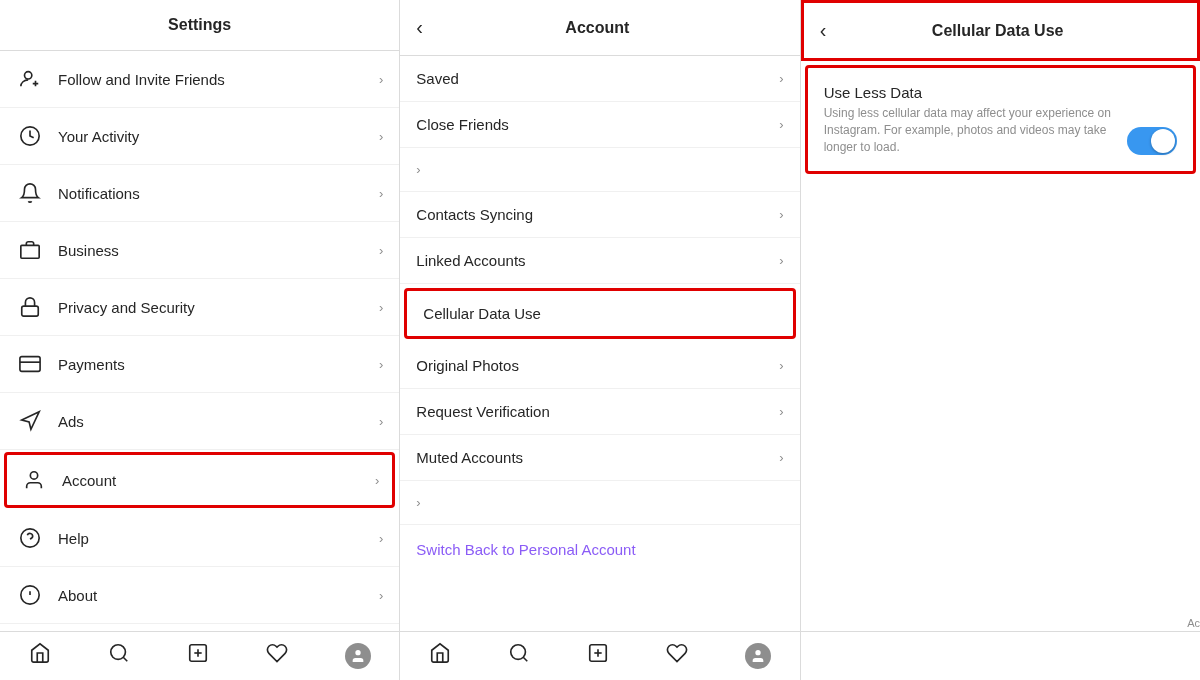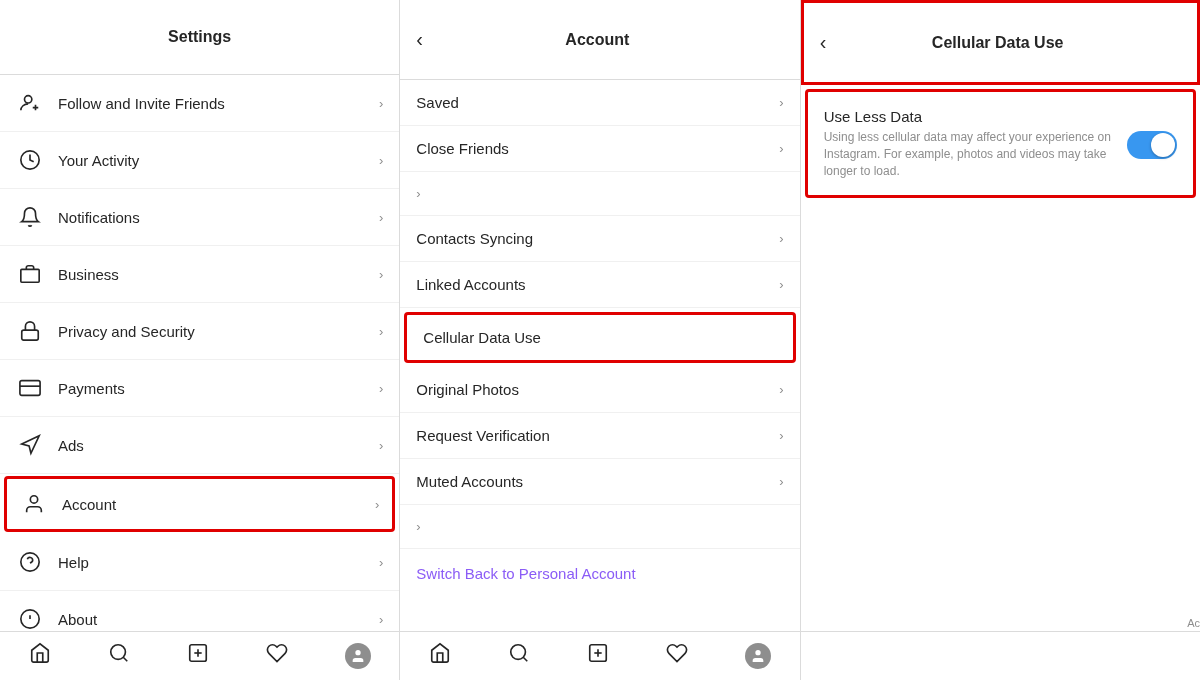--- a/index.html
+++ b/index.html
@@ -27,21 +27,21 @@
       overflow: hidden;
     }
 
     .panel:last-child {
       border-right: none;
     }
 
     .panel-header {
       display: flex;
       align-items: center;
-      padding: 28px 16px;
+      padding: 16px 16px;
       border-bottom: 1px solid #dbdbdb;
       position: relative;
       min-height: 50px;
     }
 
     .panel-header .back-arrow {
       font-size: 20px;
       color: #262626;
       cursor: pointer;
       margin-right: 8px;
@@ -146,21 +146,21 @@
     }
 
     
     .cellular-header {
       border: 3px solid #e00000;
       margin: 0;
     }
 
     .use-less-data-row {
       display: flex;
-      align-items: center;
+      align-items: flex-end;
       padding: 16px;
       border: 3px solid #e00000;
       margin: 4px;
       border-radius: 4px;
     }
 
     .use-less-data-content {
       flex: 1;
     }
 

